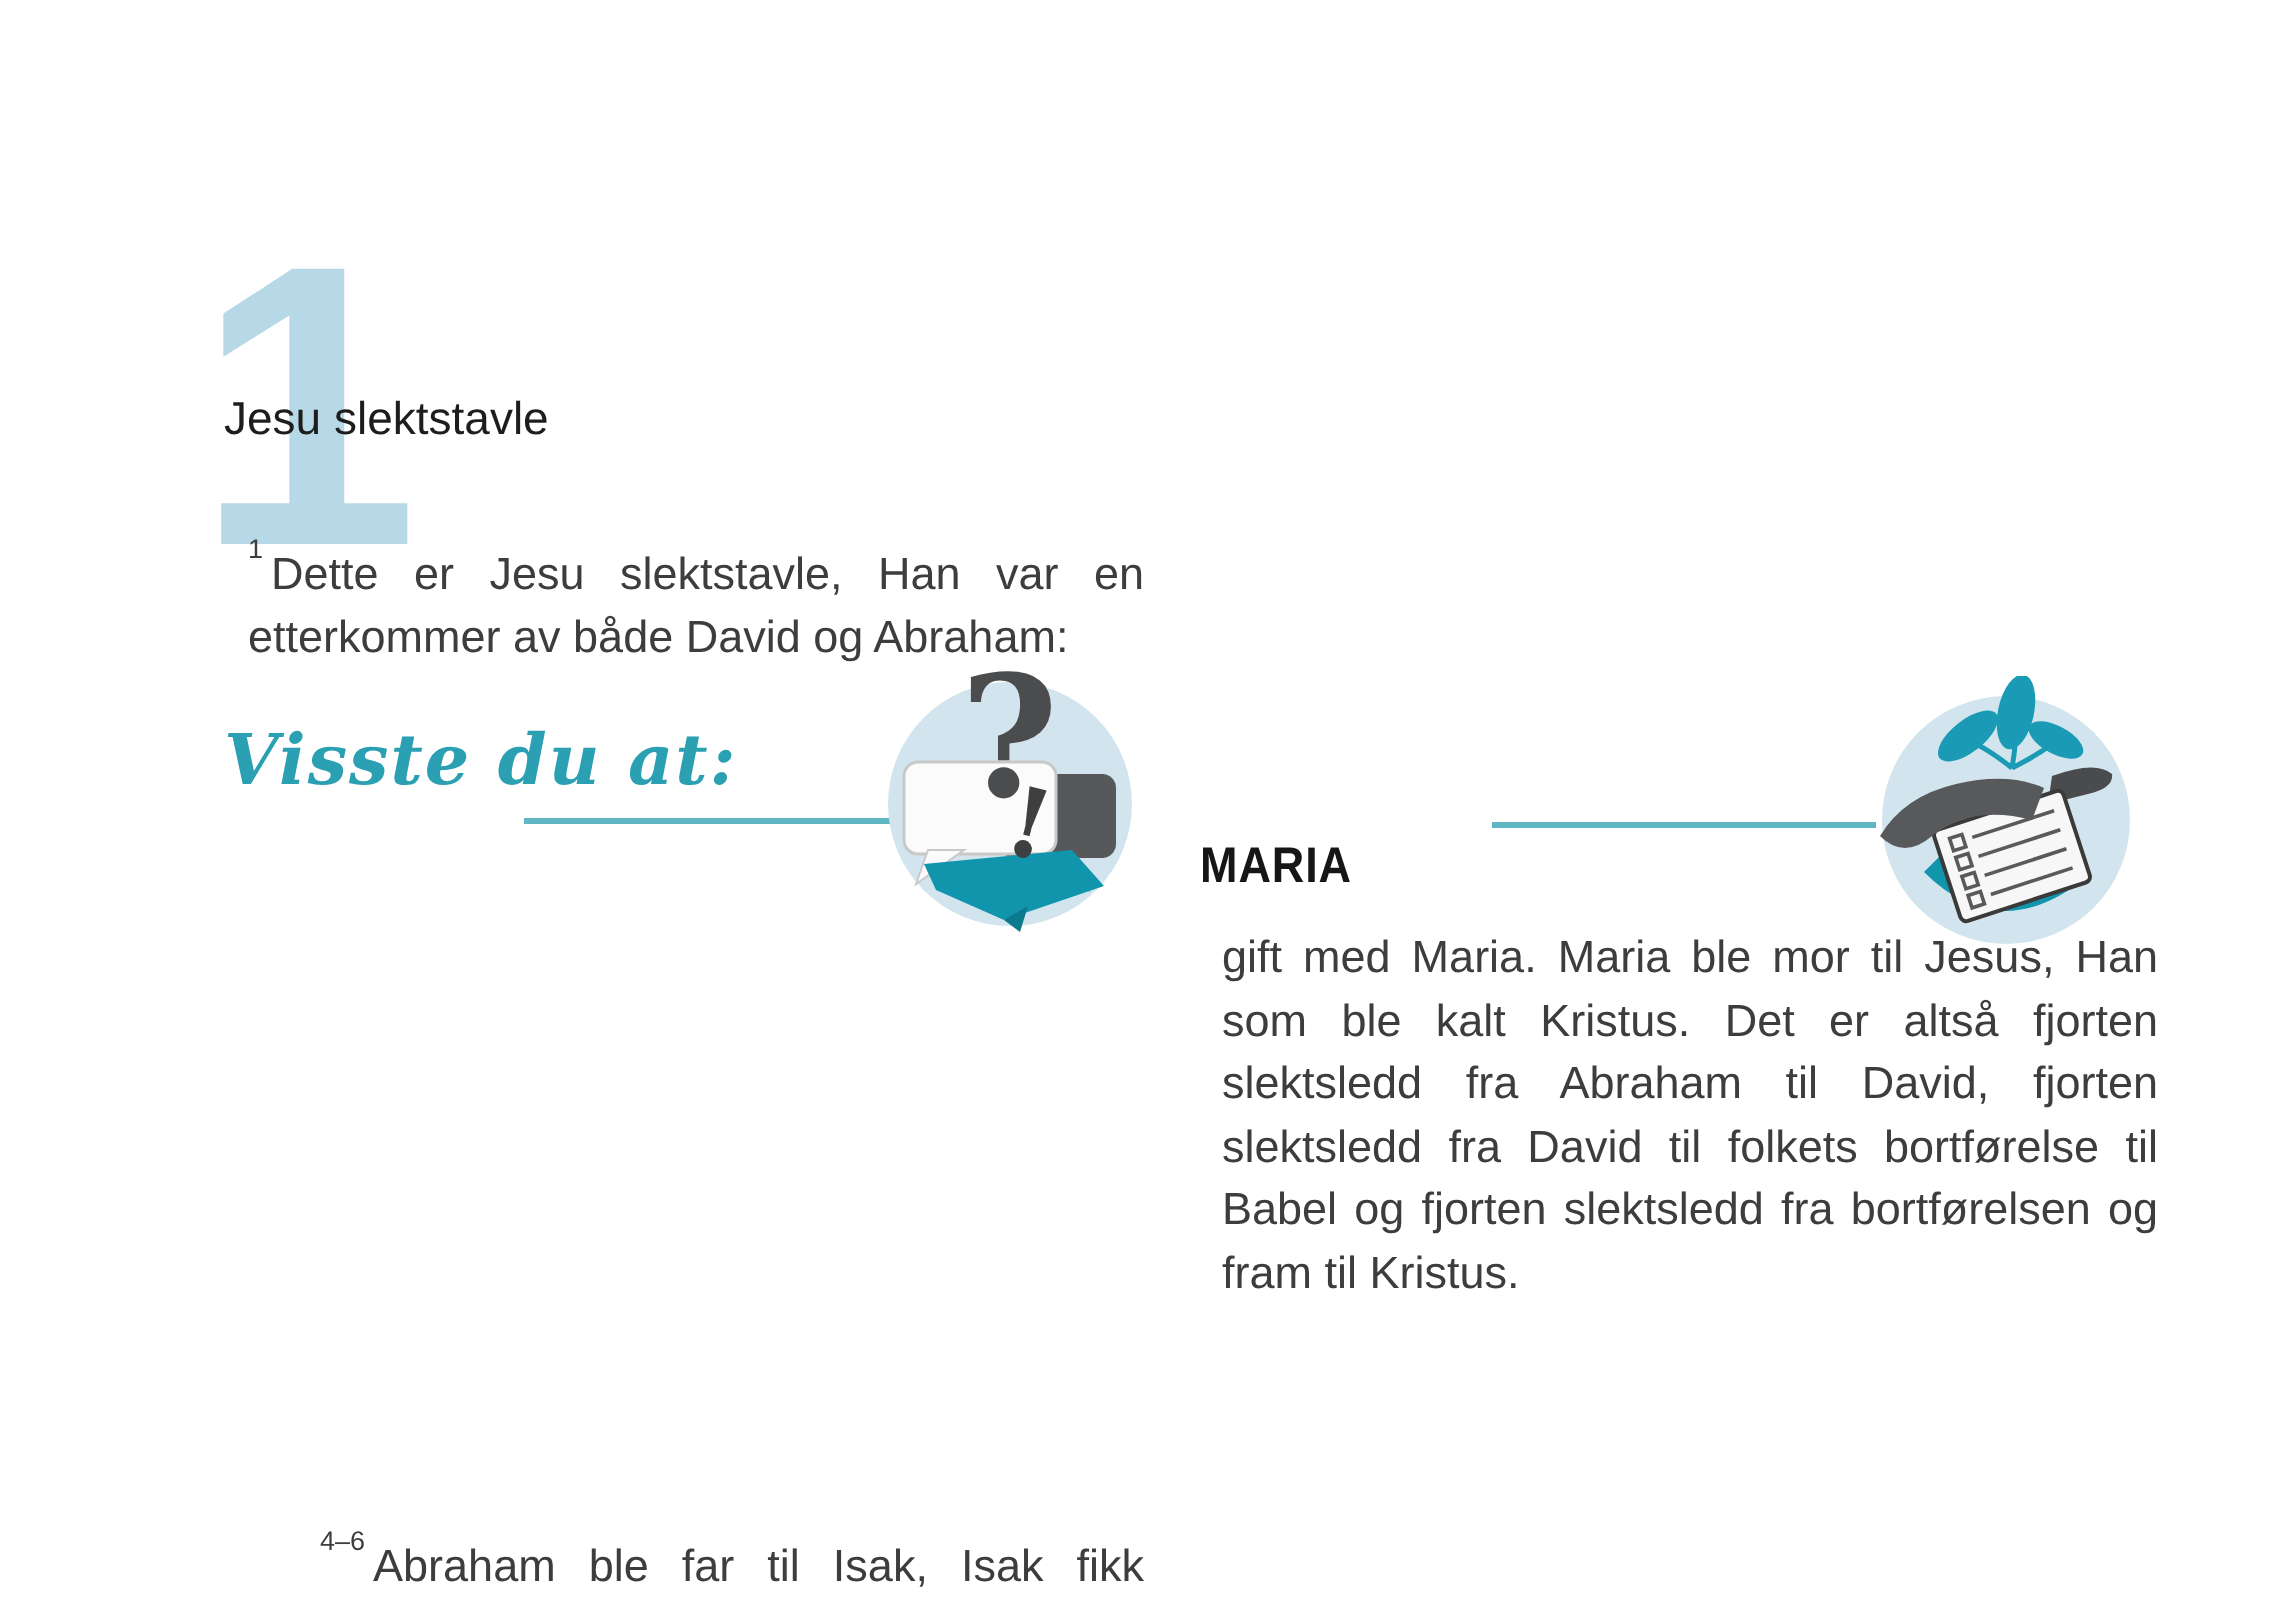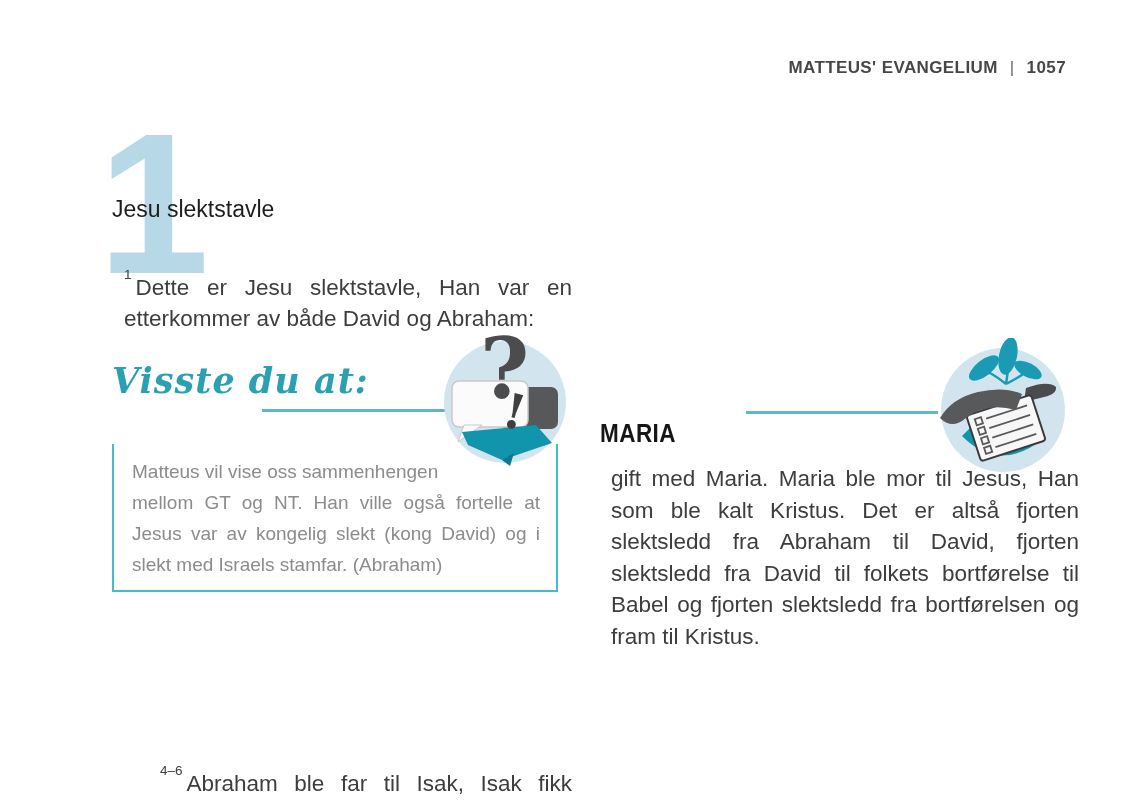--- a/index.html
+++ b/index.html
@@ -59,39 +59,32 @@
   ul.facts-list li::before{
     content:"•";position:absolute;left:0;top:0;color:#4a4a4a;font-size:19px;
   }
   .icon-wrap{position:absolute;z-index:3;}
 </style>
 </head>
 <body>
 
 <div class="page">
 
-  <div class="running-head">
-    <span>MATTEUS' EVANGELIUM</span><span class="sep">|</span><span>1057</span>
-  </div>
 
   <div class="chapter-num">1</div>
 
   <h2 class="sect-heading abs col-left" style="top:196px;">Jesu slektstavle</h2>
 
   <p class="body-text abs col-left" style="top:227px;">
     <sup class="verse">1</sup><span>Dette er Jesu slektstavle, Han var en etterkommer av både David og Abraham:</span>
   </p>
 
   <h3 class="feature-title abs" style="left:112px;top:360px;text-align:center;">Visste du at:</h3>
   <div class="title-rule" style="left:262px;top:409px;width:192px;"></div>
 
-  <div class="feature-box" style="left:112px;top:444px;width:442px;height:146px;">
-    <p class="dyk-body">Matteus vil vise oss sammenhengen
-mellom GT og NT. Han ville også fortelle at Jesus var av kongelig slekt (kong David) og i slekt med Israels stamfar. (Abraham)</p>
-  </div>
 
   <div class="icon-wrap" style="left:438px;top:332px;">
     <svg width="134" height="134" viewBox="0 0 134 134">
       <circle cx="67" cy="70" r="61" fill="#d2e5ef"></circle>
       <rect x="62" y="55" width="58" height="42" rx="7" fill="#57585a"></rect>
       <path d="M98 95 L107 114 L80 95 Z" fill="#57585a"></path>
       <rect x="14" y="49" width="76" height="46" rx="7" fill="#fbfbfb" stroke="#c9c9c9" stroke-width="1.5"></rect>
       <path d="M26 93 L20 110 L44 93 Z" fill="#fbfbfb" stroke="#c9c9c9" stroke-width="1"></path>
       <path d="M24 100 L98 93 L114 111 L64 128 L30 113 Z" fill="#1095ad"></path>
       <path d="M64 128 L72 134 L76 121 Z" fill="#0b7a8f"></path>

